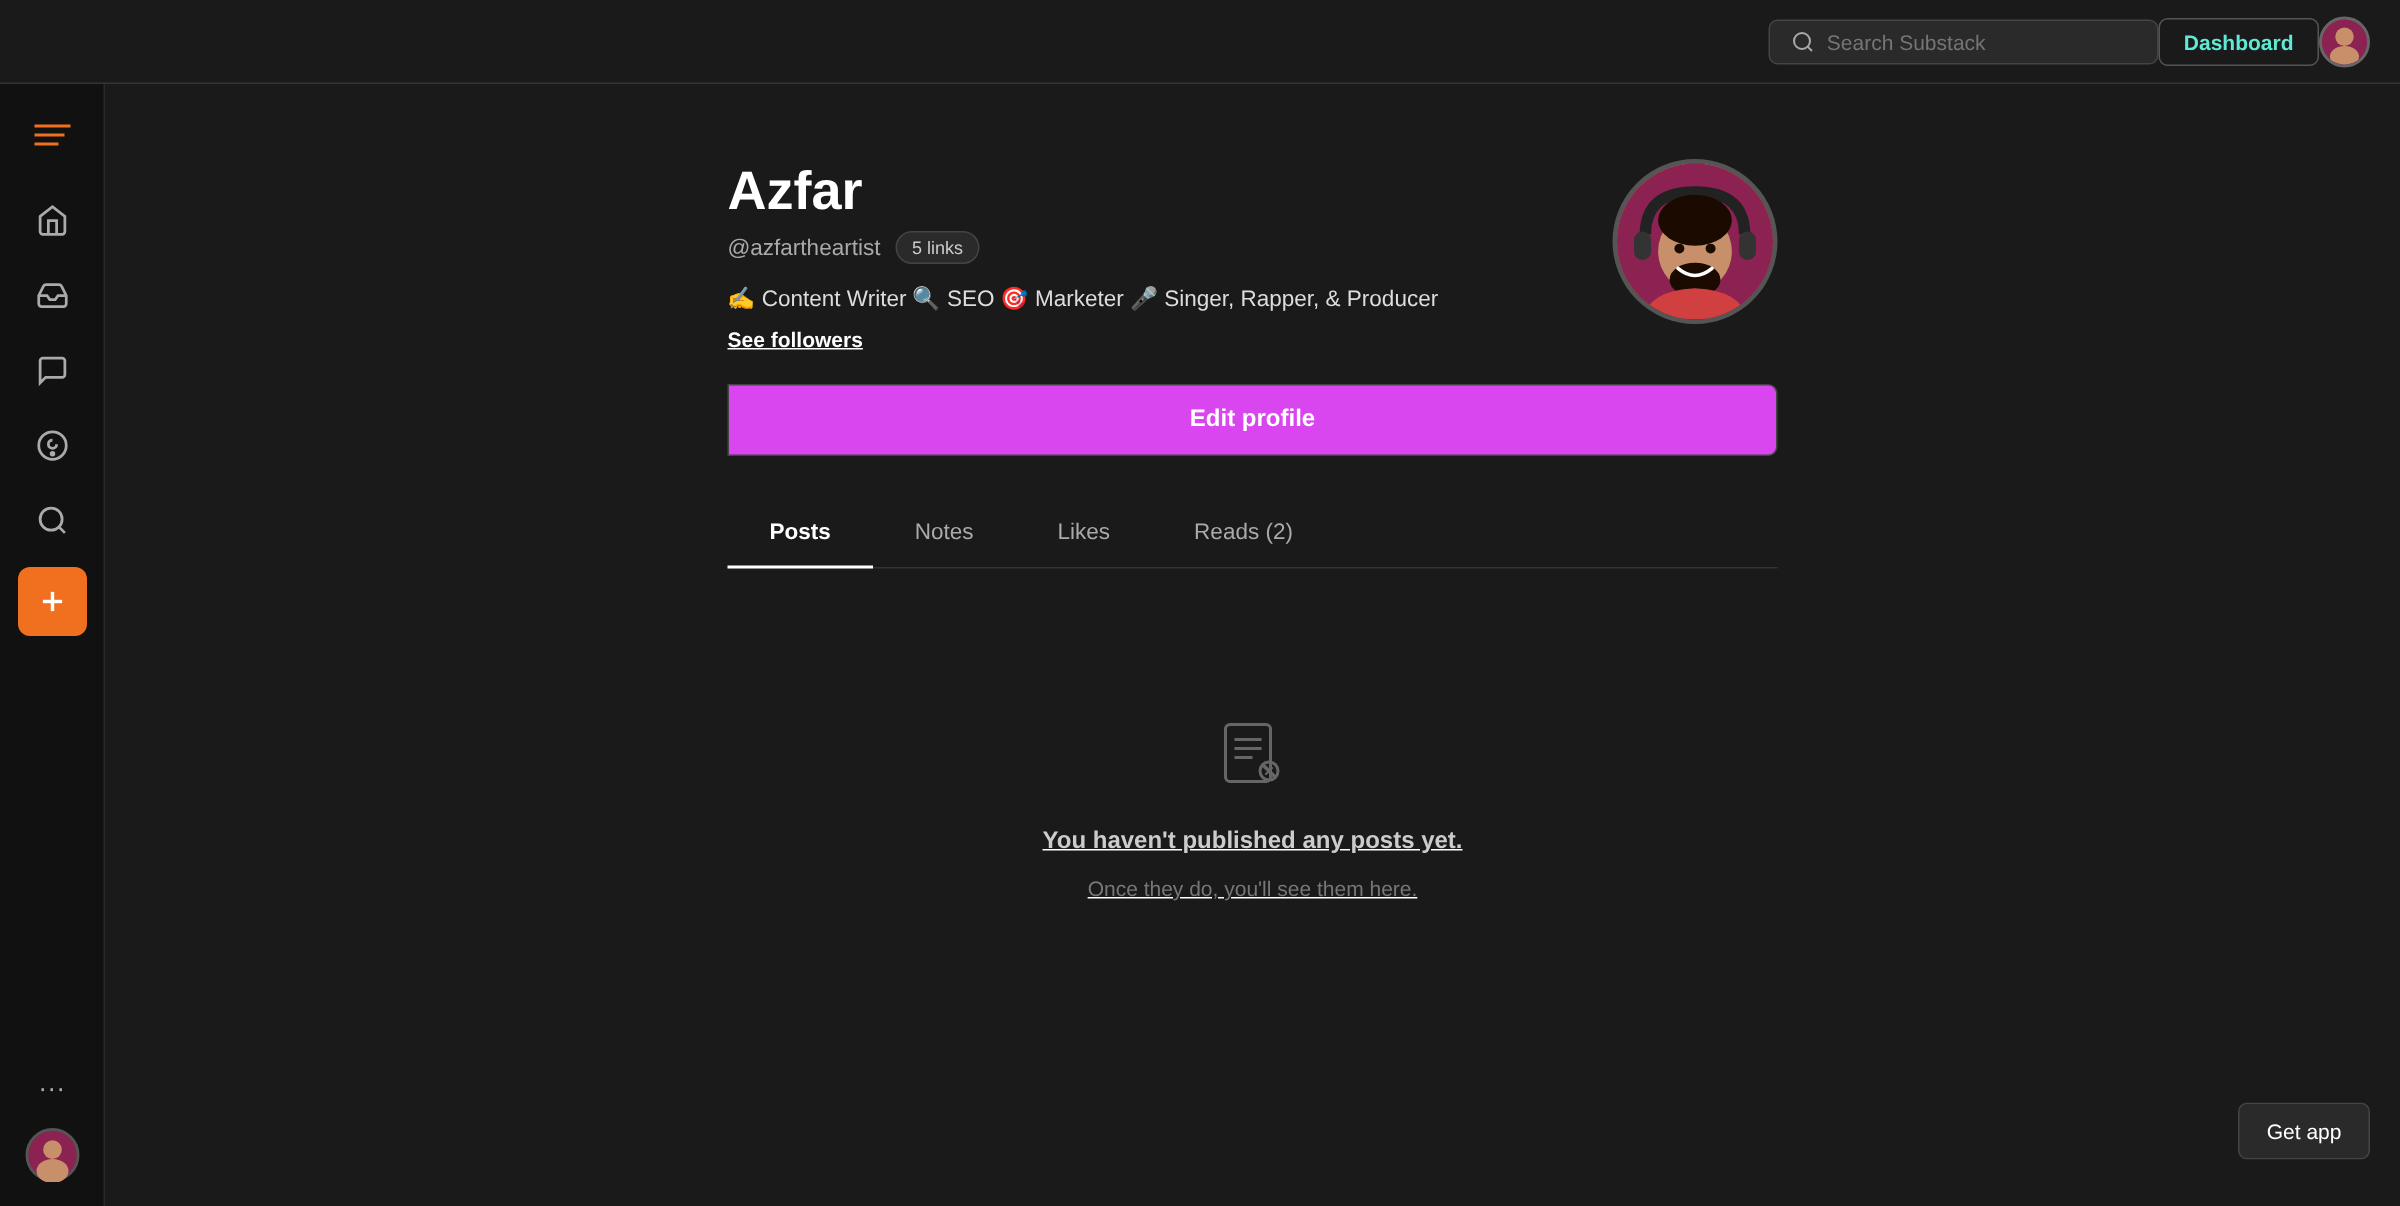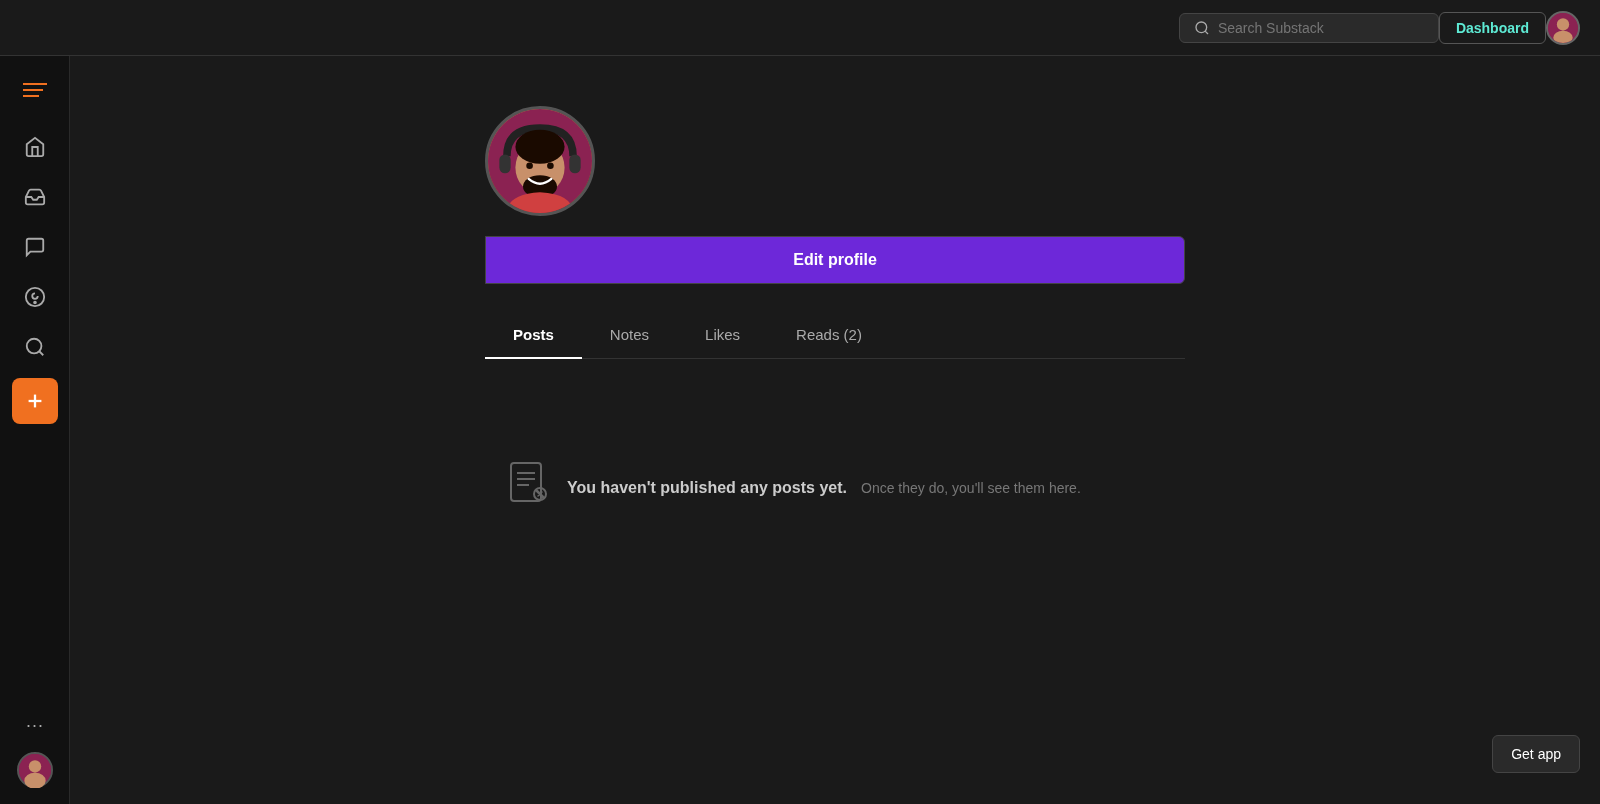--- a/index.html
+++ b/index.html
@@ -276,21 +276,21 @@
       border: none;
       padding: 14px 0;
       font-size: 16px;
       font-weight: 600;
       border-radius: 6px 0 0 6px;
       cursor: pointer;
     }
 
     .edit-profile-btn {
       flex: 1;
-      background: #6d28d9;
+      background: #d946ef;
       color: #fff;
       border: 1px solid #444;
       padding: 14px 0;
       font-size: 16px;
       font-weight: 600;
       border-radius: 0 6px 6px 0;
       cursor: pointer;
     }
 
     
@@ -311,24 +311,26 @@
 
     .tab.active {
       color: #fff;
       font-weight: 600;
       border-bottom: 2px solid #fff;
     }
 
     
     .empty-state {
       display: flex;
-      flex-direction: row;
-      align-items: center;
+      flex-direction: column;
+      align-items: center;
+      justify-content: center;
       padding: 60px 20px;
       gap: 14px;
+      text-decoration: underline;
     }
 
     .empty-icon {
       color: #666;
       margin-bottom: 6px;
     }
 
     .empty-title {
       font-size: 16px;
       font-weight: 600;
@@ -454,20 +456,29 @@
           <ellipse cx="18" cy="30" rx="12" ry="9" fill="#c8906a"></ellipse>
         </svg>
       </div>
     </div>
   </aside>
 
   <main class="content">
     <div class="profile-container">
 
       <div class="profile-header">
+        <div class="profile-info">
+          <h1 class="profile-name">Azfar</h1>
+          <div class="profile-handle-row">
+            <span class="profile-handle">@azfartheartist</span>
+            <span class="links-badge">5 links</span>
+          </div>
+          <p class="profile-bio">✍️ Content Writer 🔍 SEO 🎯 Marketer 🎤 Singer, Rapper, &amp; Producer</p>
+          <a class="see-followers">See followers</a>
+        </div>
 
         <div class="profile-avatar-large">
           <div class="avatar-face">
             <svg width="110" height="110" viewBox="0 0 110 110">
               <circle cx="55" cy="55" r="55" fill="#8B2252"></circle>
 
               <path d="M20 50 Q20 20 55 20 Q90 20 90 50" stroke="#222" stroke-width="8" fill="none"></path>
               <rect x="12" y="48" width="12" height="20" rx="6" fill="#333"></rect>
               <rect x="86" y="48" width="12" height="20" rx="6" fill="#333"></rect>
 

